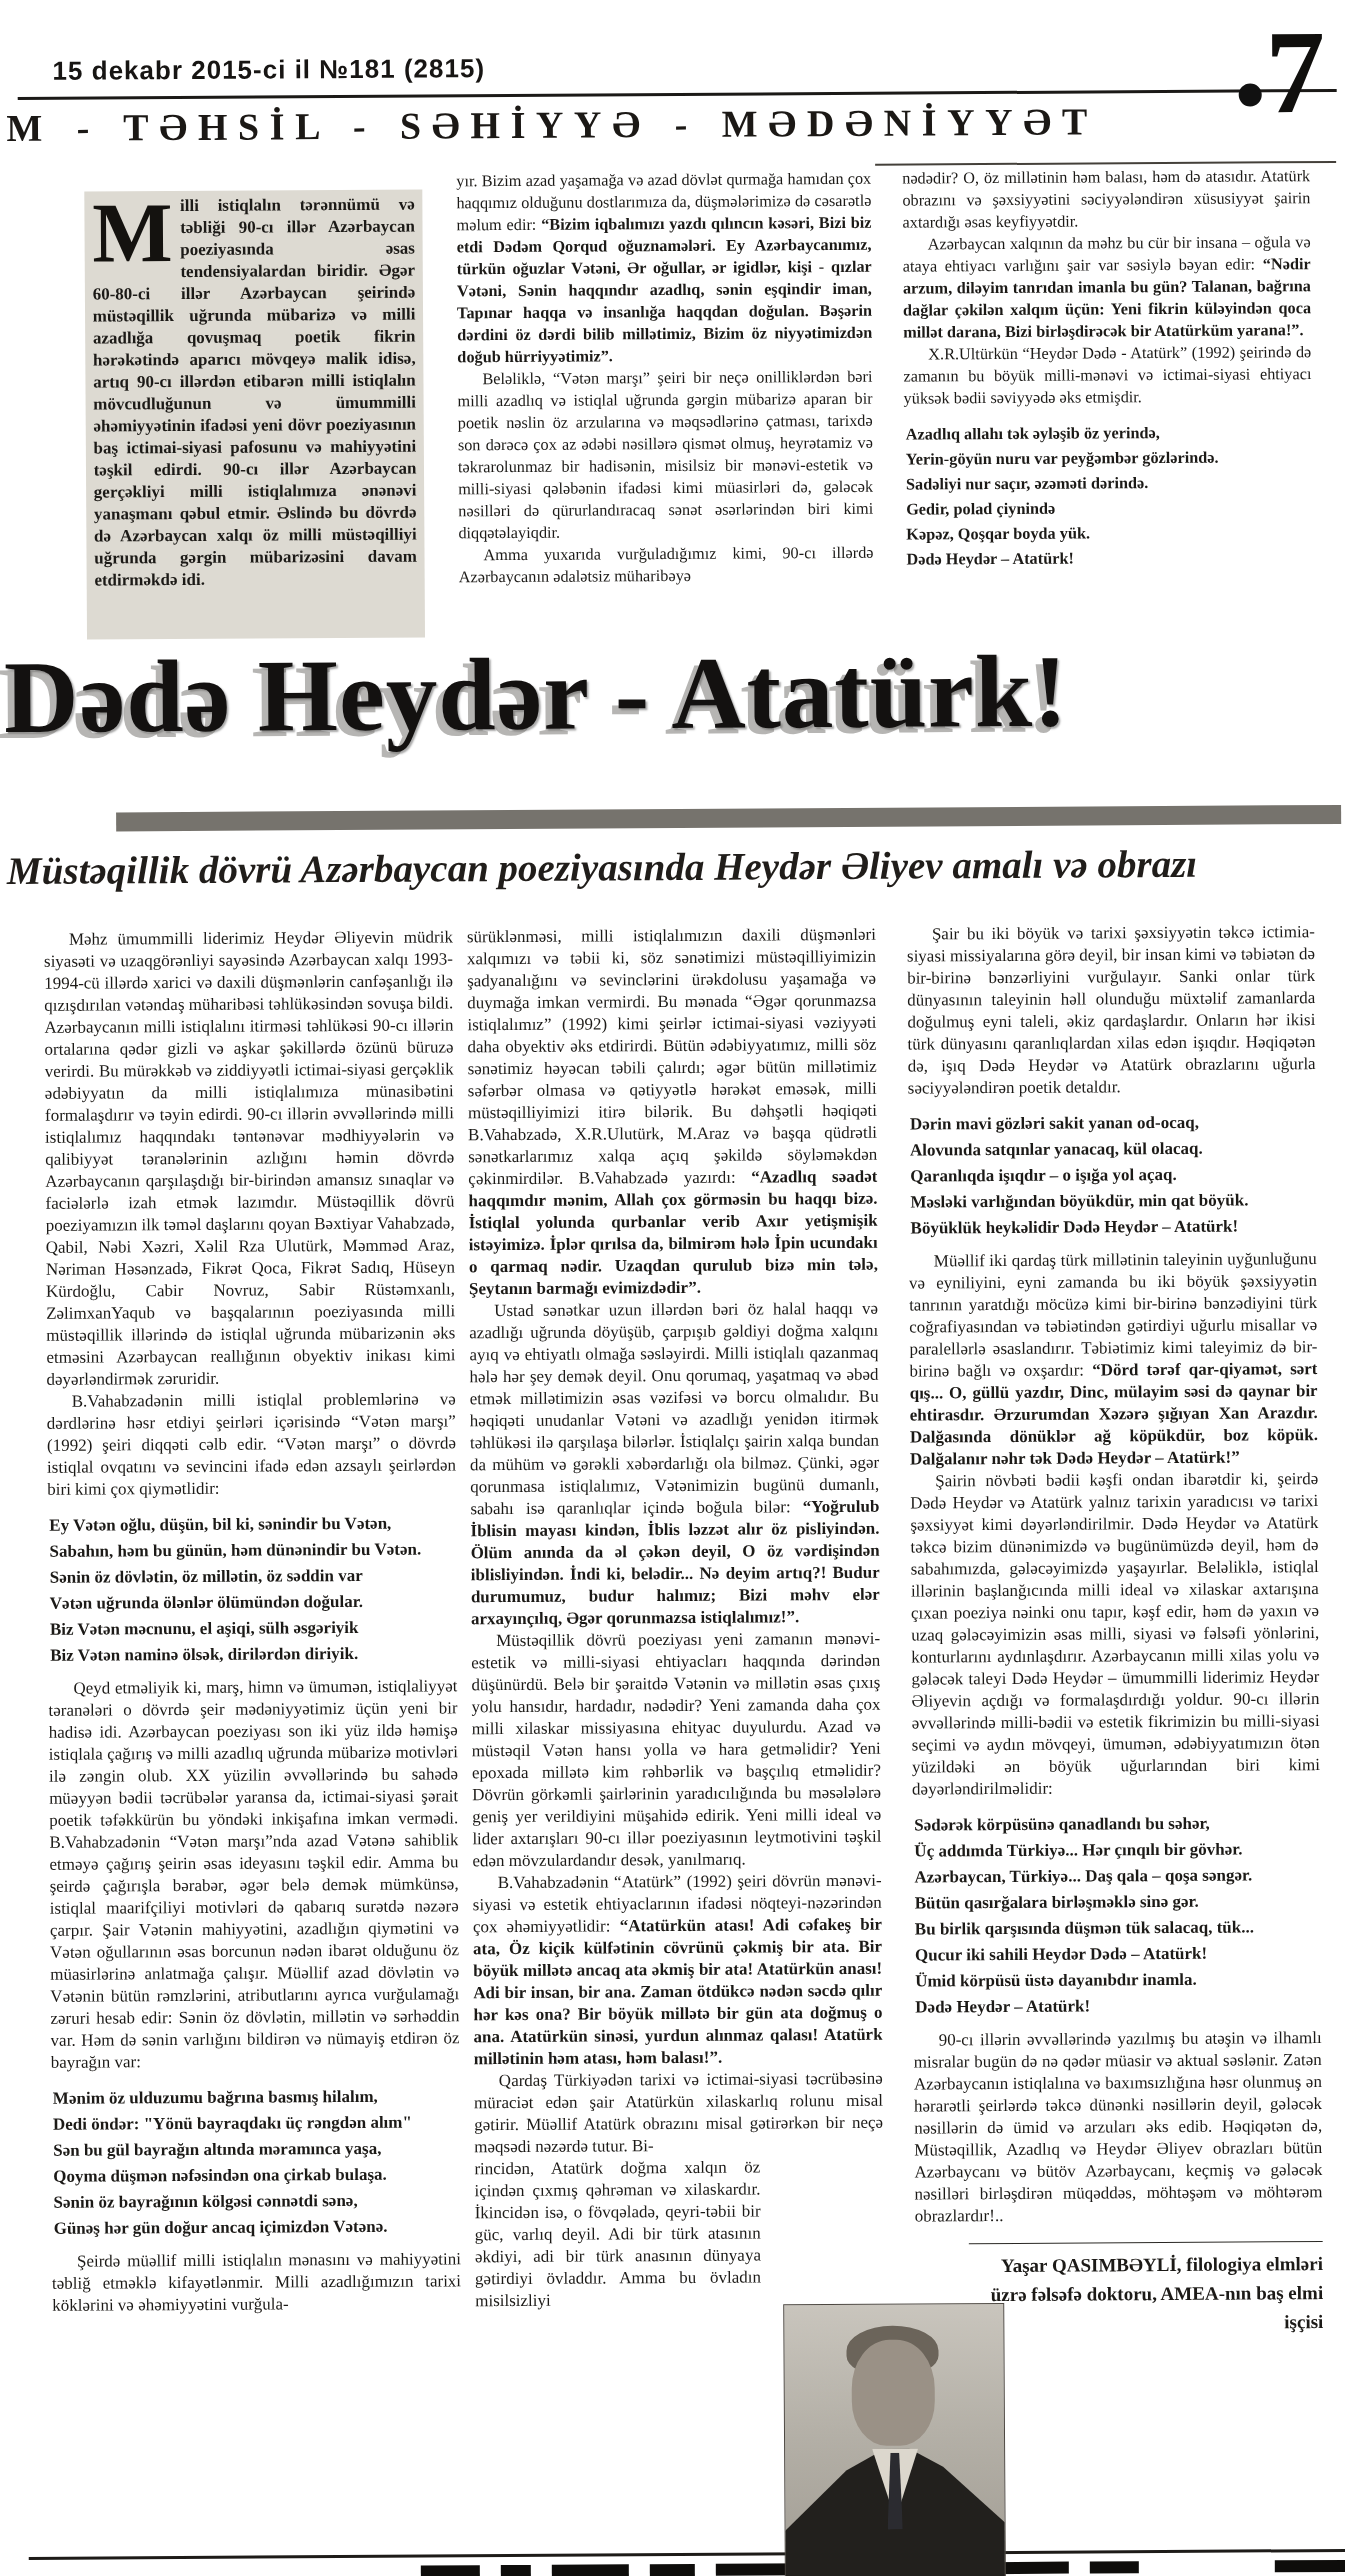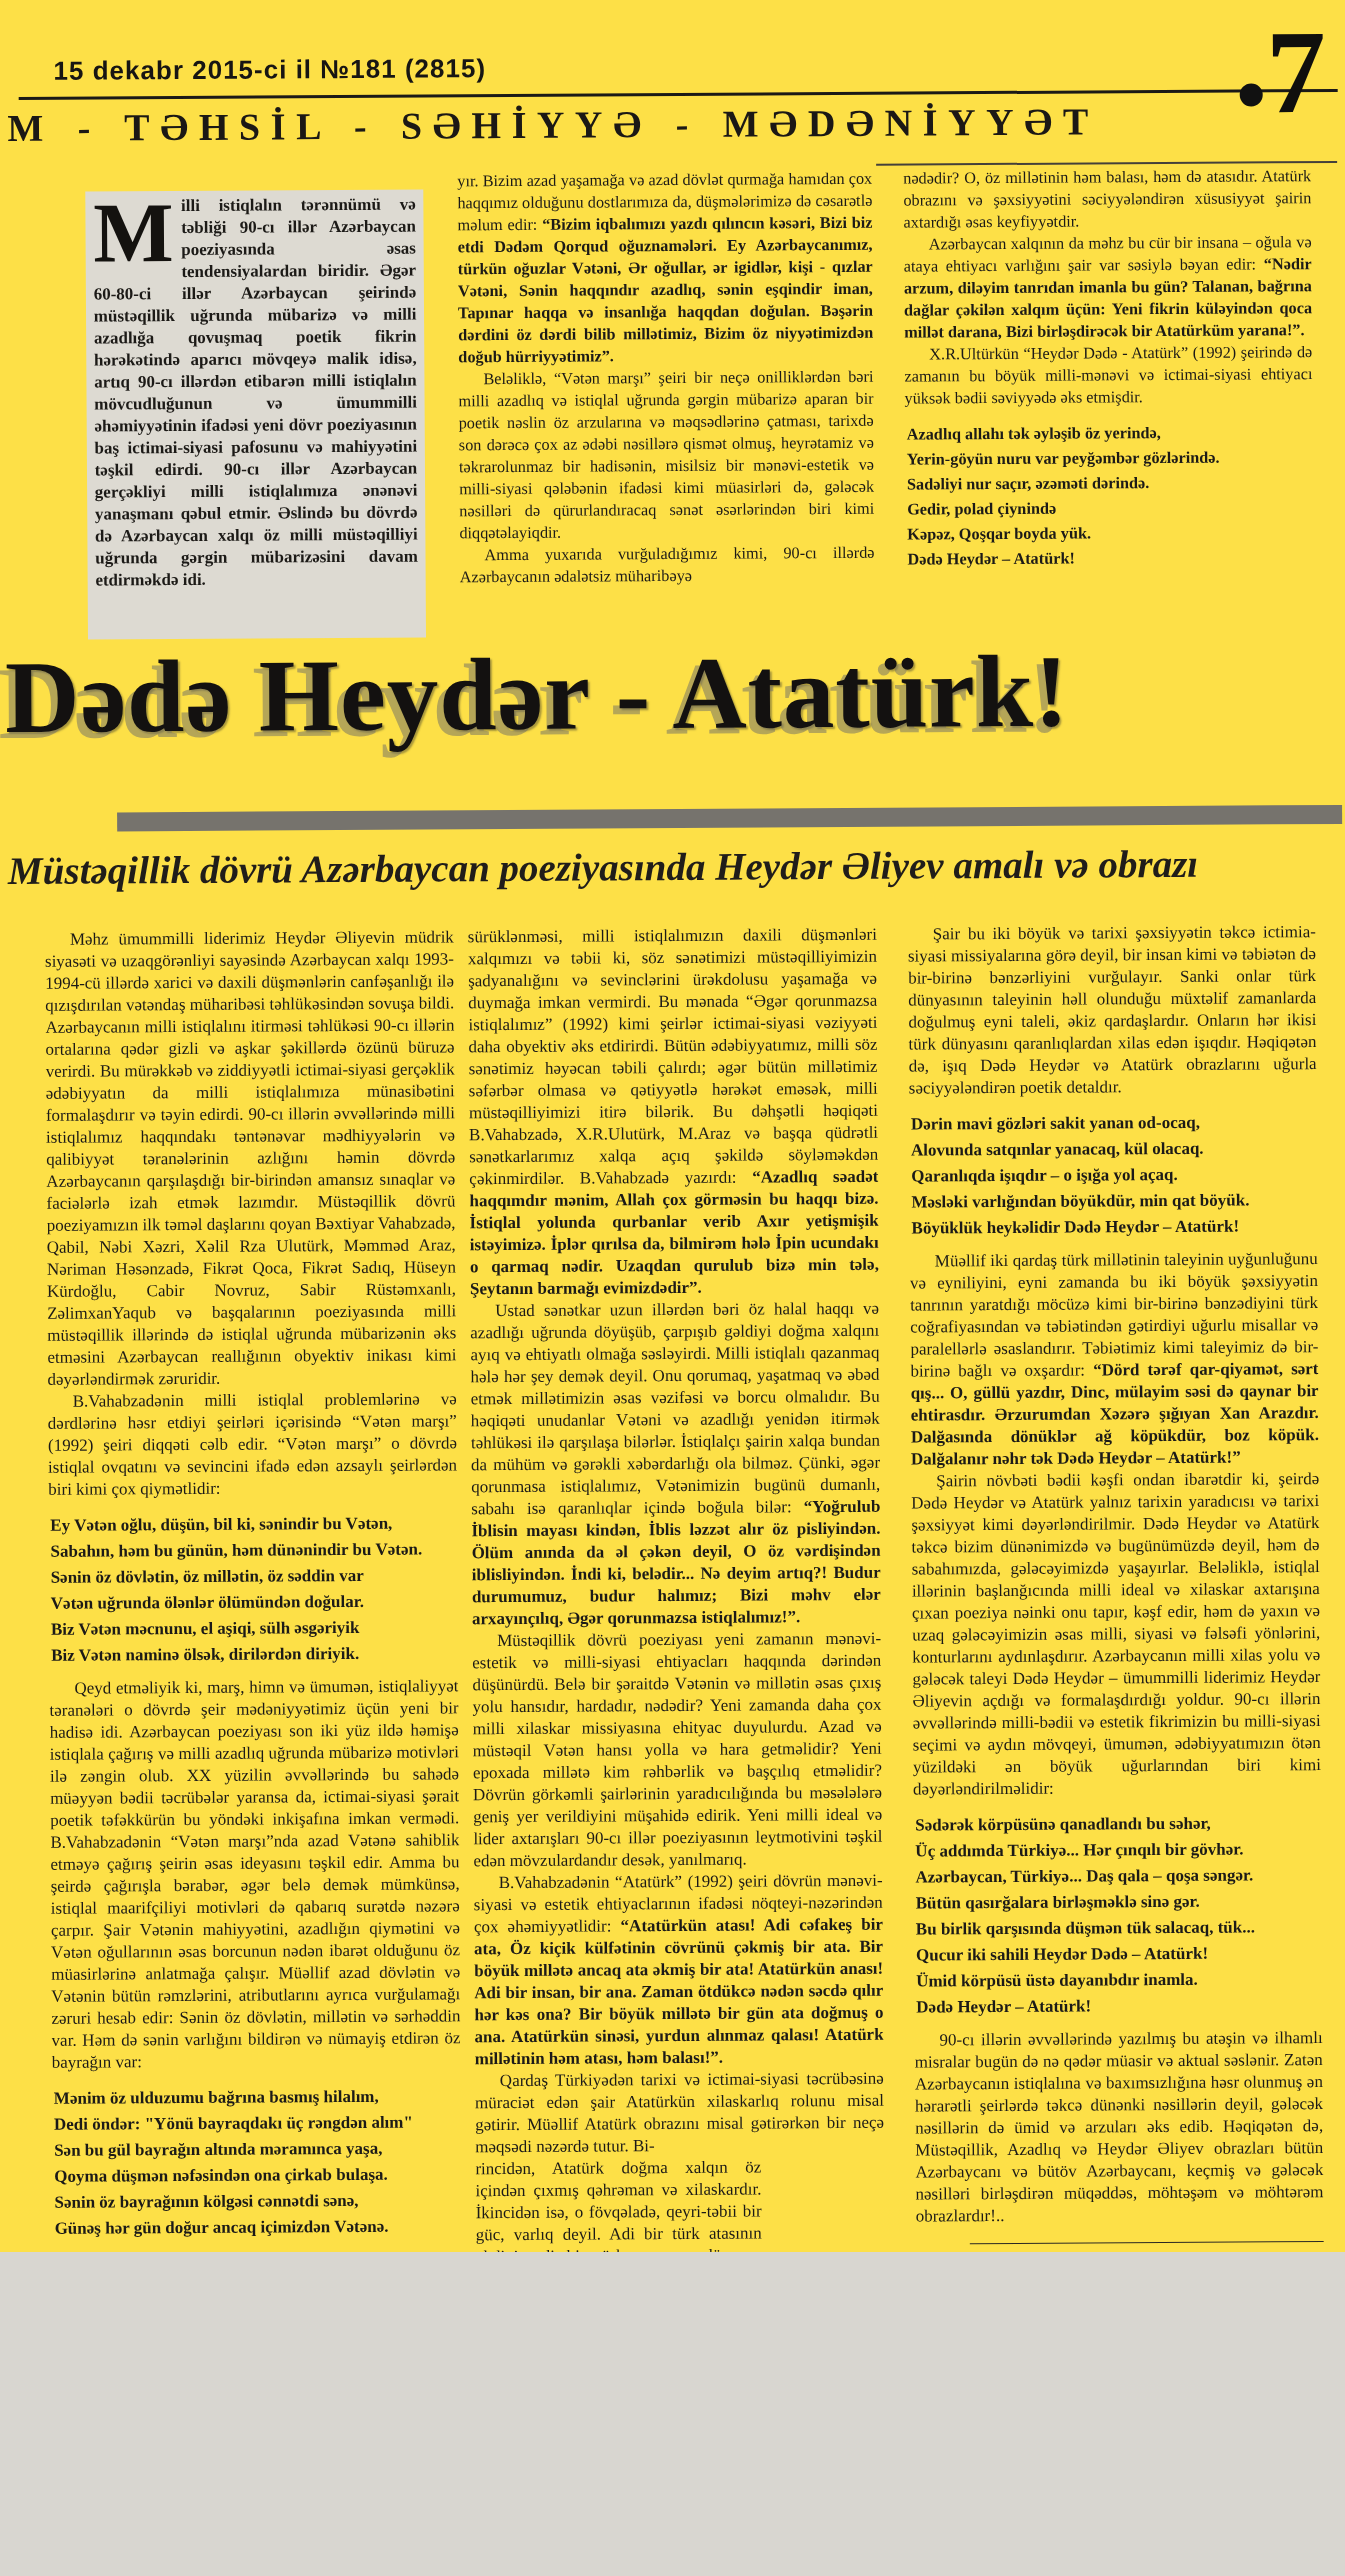--- a/index.html
+++ b/index.html
@@ -1,17 +1,17 @@
 <!DOCTYPE html>
 <html><head>
 <meta charset="utf-8">
 <style>
   html,body{margin:0;padding:0;}
   body{width:1346px;height:2576px;background:#d8d6d0;font-family:"Liberation Serif",serif;}
-  .page{position:relative;width:1346px;height:2252px;background:#fde047;overflow:hidden;color:#1c1a17;}
+  .page{position:relative;width:1346px;height:2576px;background:#ffffff;overflow:hidden;color:#1c1a17;}
   .skew{position:absolute;inset:0;transform:rotate(-0.35deg);transform-origin:50% 50%;}
   
   .date-line{position:absolute;left:60px;top:52px;font-family:"Liberation Sans",sans-serif;font-weight:700;font-size:26px;letter-spacing:1px;color:#171513;}
   .date-rule{position:absolute;left:25px;top:93px;width:1319px;height:2.9px;background:#1b1917;}
   .pageno{position:absolute;left:1246px;top:17.3px;display:flex;align-items:center;}
   .pageno .dot{width:23px;height:23px;border-radius:50%;background:#111;margin:44px 3.8px 0 0;}
   .pageno .num{font-size:119px;font-weight:700;line-height:1;font-family:"Liberation Serif",serif;color:#100f0d;}
   .banner{position:absolute;left:13.5px;top:102px;width:1326px;font-weight:700;font-size:38px;letter-spacing:10.6px;word-spacing:3.8px;white-space:nowrap;color:#1b1815;}
   .col3-top-rule{position:absolute;left:882px;top:165px;width:461px;height:1.9px;background:#44403a;}
   

